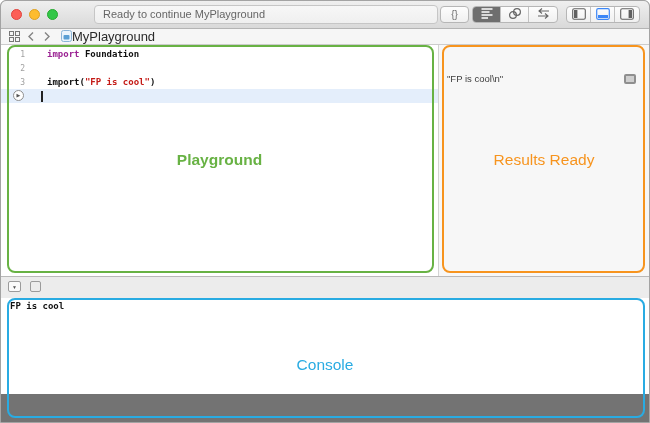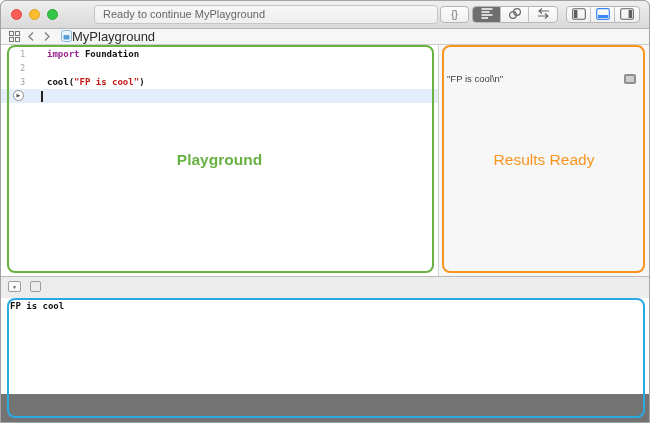--- a/index.html
+++ b/index.html
@@ -211,21 +211,21 @@
         <div class="code-row">
           <span class="gutter">1</span>
           <span class="code-text"><span class="tok-keyword">import</span><span class="tok-plain"> Foundation</span></span>
         </div>
         <div class="code-row">
           <span class="gutter">2</span>
           <span class="code-text"></span>
         </div>
         <div class="code-row">
           <span class="gutter">3</span>
-          <span class="code-text"><span class="tok-plain">cool(</span><span class="tok-string">"FP is cool"</span><span class="tok-plain">)</span></span>
+          <span class="code-text"><span class="tok-plain">import(</span><span class="tok-string">"FP is cool"</span><span class="tok-plain">)</span></span>
         </div>
         <div class="code-row current">
           <span class="run-btn">
               <span>▶</span>
             </span>
           <span class="gutter"></span>
           <span class="caret"></span>
         </div>
       </div>
       <div class="anno-box box-green"></div>
@@ -248,15 +248,16 @@
       <span>▼</span>
     </div>
     <div class="db-square">
       <span></span>
     </div>
   </div>
 
   <div class="console-pane">
     <div class="console-text">FP is cool</div>
     <div class="anno-box box-blue"></div>
+    <div class="anno-label label-blue">Console</div>
   </div>
 
 </div>
 
 </body></html>

